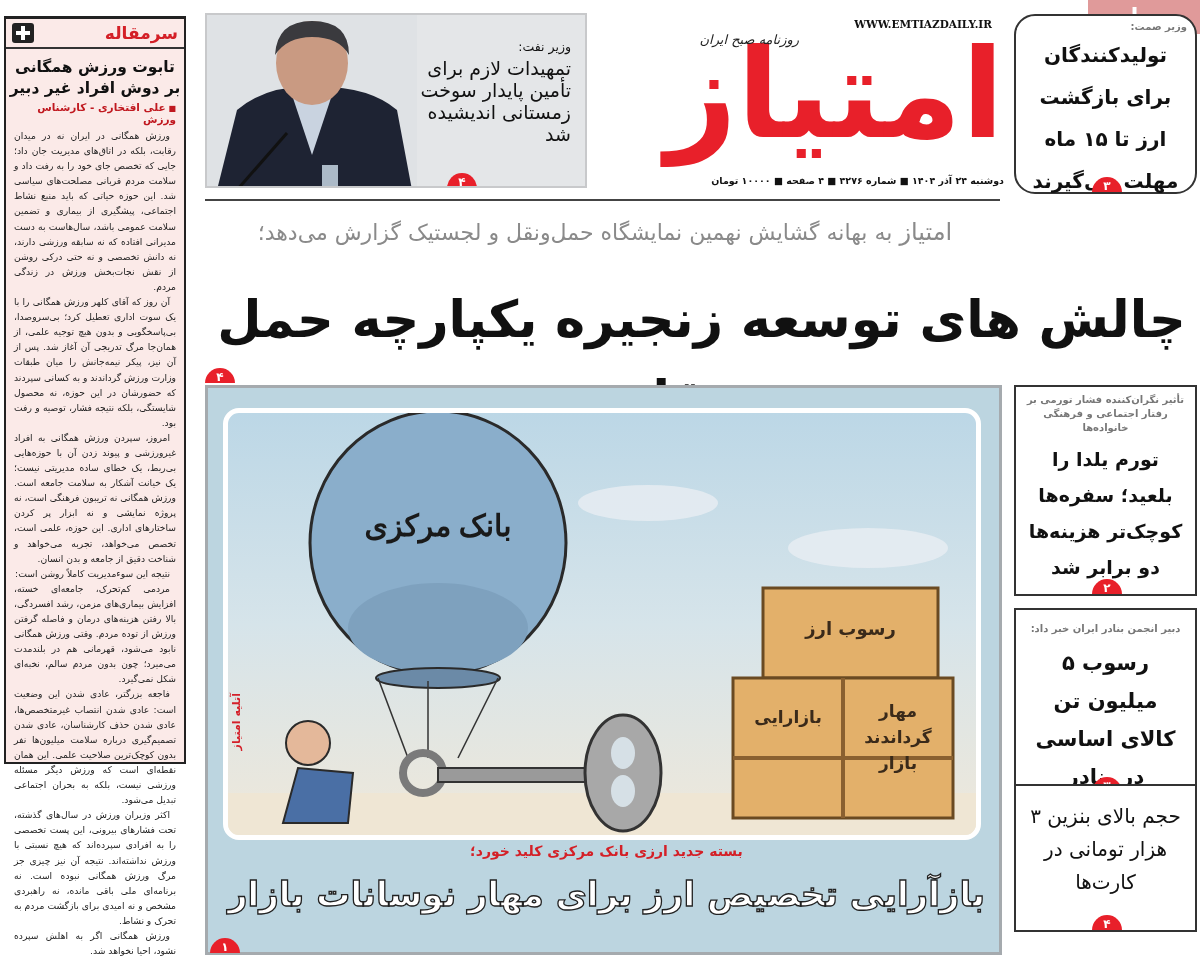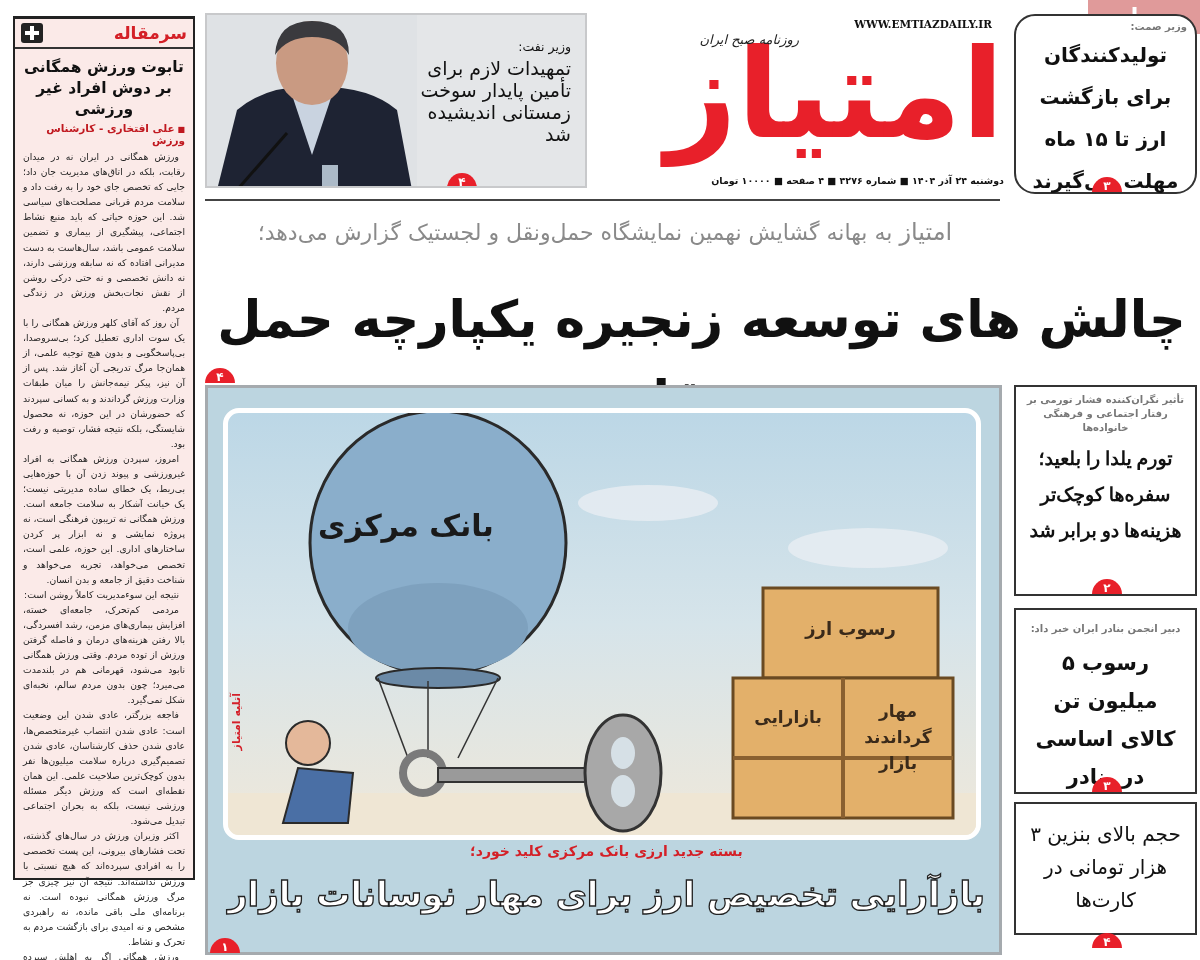--- a/index.html
+++ b/index.html
@@ -5,21 +5,21 @@
   * { box-sizing: border-box; margin: 0; padding: 0; }
   html, body { width: 1200px; height: 960px; background: #ffffff; overflow: hidden; }
   body { position: relative; font-family: "DejaVu Sans", sans-serif; color: #111; direction: rtl; }
   .abs { position: absolute; }
 
   
   .watermark { left: 1088px; top: 0; width: 112px; height: 34px; background: rgba(214,120,120,0.75);
     color: #fff; font-weight: bold; font-size: 22px; text-align: center; line-height: 34px; }
 
   
-  .editorial { left: 13px; top: 16px; width: 182px; height: 864px; background: #fbeae8;
+  .editorial { left: 4px; top: 16px; width: 182px; height: 748px; background: #fbeae8;
     border: 2px solid #222; border-top: 3px solid #222; }
   .ed-head { height: 30px; border-bottom: 2px solid #333; display: flex; align-items: center;
     justify-content: space-between; padding: 0 6px; flex-direction: row-reverse; }
   .ed-head .label { color: #d42027; font-weight: bold; font-size: 17px; }
   .ed-head .plus { width: 22px; height: 20px; background: #222; border-radius: 3px; position: relative; }
   .ed-head .plus::before, .ed-head .plus::after { content: ""; position: absolute; background: #fff; }
   .ed-head .plus::before { left: 9px; top: 3px; width: 4px; height: 14px; }
   .ed-head .plus::after { left: 4px; top: 8px; width: 14px; height: 4px; }
   .ed-title { text-align: center; font-weight: bold; font-size: 15.5px; line-height: 21px; padding-top: 8px; color: #111; }
   .ed-author { color: #c0181f; font-size: 10.5px; font-weight: bold; padding: 2px 8px 3px 8px; }
@@ -70,21 +70,21 @@
 
 <div class="abs watermark">جــار</div>
 
 <div class="abs editorial">
   <div class="ed-head">
     <span class="plus"></span>
     <span class="label">سرمقاله</span>
   </div>
   <div class="ed-title">
     <div>تابوت ورزش همگانی</div>
-    <div>بر دوش افراد غیر ورزشی</div>
+    <div>بر دوش افراد غیر دبیر</div>
   </div>
   <div class="ed-author">علی افتخاری - کارشناس ورزش</div>
   <div class="ed-body">
     <p>ورزش همگانی در ایران نه در میدان رقابت، بلکه در اتاق‌های مدیریت جان داد؛ جایی که تخصص جای خود را به رفت داد و سلامت مردم قربانی مصلحت‌های سیاسی شد. این حوزه حیاتی که باید منبع نشاط اجتماعی، پیشگیری از بیماری و تضمین سلامت عمومی باشد، سال‌هاست به دست مدیرانی افتاده که نه سابقه ورزشی دارند، نه دانش تخصصی و نه حتی درکی روشن از نقش نجات‌بخش ورزش در زندگی مردم.</p>
     <p>آن روز که آقای کلهر ورزش همگانی را با یک سوت اداری تعطیل کرد؛ بی‌سروصدا، بی‌پاسخگویی و بدون هیچ توجیه علمی، از همان‌جا مرگ تدریجی آن آغاز شد. پس از آن نیز، پیکر نیمه‌جانش را میان طبقات وزارت ورزش گرداندند و به کسانی سپردند که حضورشان در این حوزه، نه محصول شایستگی، بلکه نتیجه فشار، توصیه و رفت بود.</p>
     <p>امروز، سپردن ورزش همگانی به افراد غیرورزشی و پیوند زدن آن با حوزه‌هایی بی‌ربط، یک خطای ساده مدیریتی نیست؛ یک خیانت آشکار به سلامت جامعه است. ورزش همگانی نه تریبون فرهنگی است، نه پروژه نمایشی و نه ابزار پر کردن ساختارهای اداری. این حوزه، علمی است، تخصص می‌خواهد، تجربه می‌خواهد و شناخت دقیق از جامعه و بدن انسان.</p>
     <p>نتیجه این سوءمدیریت کاملاً روشن است:</p>
     <p>مردمی کم‌تحرک، جامعه‌ای خسته، افزایش بیماری‌های مزمن، رشد افسردگی، بالا رفتن هزینه‌های درمان و فاصله گرفتن ورزش از توده مردم. وقتی ورزش همگانی نابود می‌شود، قهرمانی هم در بلندمدت می‌میرد؛ چون بدون مردم سالم، نخبه‌ای شکل نمی‌گیرد.</p>
     <p>فاجعه بزرگتر، عادی شدن این وضعیت است: عادی شدن انتصاب غیرمتخصص‌ها، عادی شدن حذف کارشناسان، عادی شدن تصمیم‌گیری درباره سلامت میلیون‌ها نفر بدون کوچک‌ترین صلاحیت علمی. این همان نقطه‌ای است که ورزش دیگر مسئله ورزشی نیست، بلکه به بحران اجتماعی تبدیل می‌شود.</p>
     <p>اکثر وزیران ورزش در سال‌های گذشته، تحت فشارهای بیرونی، این پست تخصصی را به افرادی سپرده‌اند که هیچ نسبتی با ورزش نداشته‌اند. نتیجه آن نیز چیزی جز مرگ ورزش همگانی نبوده است. نه برنامه‌ای ملی باقی مانده، نه راهبردی مشخص و نه امیدی برای بازگشت مردم به تحرک و نشاط.</p>
@@ -116,31 +116,31 @@
 </div>
 
 <div class="abs brief" style="top:14px; height:180px;border-radius:21px;">
   <div class="kicker" style="text-align:right; padding-right:8px;">وزیر صمت:</div>
   <div class="head" style="padding:0 8px; line-height:42px; font-size:20px;">تولیدکنندگان برای بازگشت ارز تا ۱۵ ماه مهلت می‌گیرند</div>
   <div class="badge half" style="left:76px; top:161px;">۳</div>
 </div>
 
 <div class="abs brief" style="top:385px; height:211px;">
   <div class="kicker" style="padding:6px 6px 4px;">تأثیر نگران‌کننده فشار تورمی بر رفتار اجتماعی و فرهنگی خانواده‌ها</div>
-  <div class="head" style="padding:2px 10px;font-family:Liberation Serif, serif;">تورم یلدا را بلعید؛ سفره‌ها کوچک‌تر هزینه‌ها دو برابر شد</div>
+  <div class="head" style="padding:2px 10px;">تورم یلدا را بلعید؛ سفره‌ها کوچک‌تر هزینه‌ها دو برابر شد</div>
   <div class="badge half" style="left:76px; top:192px;">۲</div>
 </div>
 
 <div class="abs brief" style="top:608px; height:186px;">
   <div class="kicker" style="padding-top:12px;">دبیر انجمن بنادر ایران خبر داد:</div>
   <div class="head" style="padding:8px 14px 0; line-height:38px; font-size:21px;">رسوب ۵ میلیون تن کالای اساسی در بنادر</div>
   <div class="badge half" style="left:76px; top:167px;">۳</div>
 </div>
 
-<div class="abs brief" style="top:802px; height:133px;">
+<div class="abs brief" style="top:784px; height:148px;">
   <div class="head light" style="padding:14px 12px 0;">حجم بالای بنزین ۳ هزار تومانی در کارت‌ها</div>
   <div class="badge half" style="left:76px; top:129px;">۴</div>
 </div>
 
 <div class="abs rule"></div>
 <div class="abs supra">
   <span class="brand">امتیاز</span>
   <span>به بهانه گشایش نهمین نمایشگاه حمل‌ونقل و لجستیک گزارش می‌دهد؛</span>
 </div>
 <div class="abs main-head">چالش های توسعه زنجیره یکپارچه حمل و نقل</div>
@@ -169,21 +169,21 @@
       <ellipse cx="395" cy="378" rx="12" ry="16" fill="#d6e0e6"></ellipse>
 
       <circle cx="80" cy="330" r="22" fill="#e4b89a" stroke="#2a2a2a" stroke-width="2"></circle>
       <path d="M70 355 L55 410 L120 410 L125 360 Z" fill="#4a6fa5" stroke="#2a2a2a" stroke-width="2"></path>
 
       <rect x="535" y="175" width="175" height="90" fill="#e3b06a" stroke="#6a4a22" stroke-width="3"></rect>
       <rect x="505" y="265" width="220" height="140" fill="#e3b06a" stroke="#6a4a22" stroke-width="3"></rect>
       <line x1="615" y1="265" x2="615" y2="405" stroke="#8a6030" stroke-width="4"></line>
       <line x1="505" y1="345" x2="725" y2="345" stroke="#8a6030" stroke-width="4"></line>
     </svg>
-    <div class="abs" style="left:90px; top:95px; font-size:30px; font-weight:bold; color:#1a1a1a; width:240px; text-align:left;">بانک مرکزی</div>
+    <div class="abs" style="left:90px; top:95px; font-size:30px; font-weight:bold; color:#1a1a1a; width:240px; text-align:center;font-family:Liberation Serif, serif;">بانک مرکزی</div>
     <div class="abs" style="left:540px; top:205px; width:165px; text-align:center; font-size:18px; font-weight:bold; color:#3a2a1a;">رسوب ارز</div>
     <div class="abs" style="left:510px; top:294px; width:100px; text-align:center; font-size:17px; font-weight:bold; color:#3a2a1a;">بازارایی</div>
     <div class="abs" style="left:620px; top:285px; width:100px; text-align:center; font-size:17px; font-weight:bold; color:#3a2a1a; line-height:26px;">
       <div>مهار</div>
       <div>گرداندند</div>
       <div>بازار</div>
     </div>
     <div class="abs credit">آتلیه امتیاز</div>
   </div>
   <div class="abs cap-kicker">بسته جدید ارزی بانک مرکزی کلید خورد؛</div>

